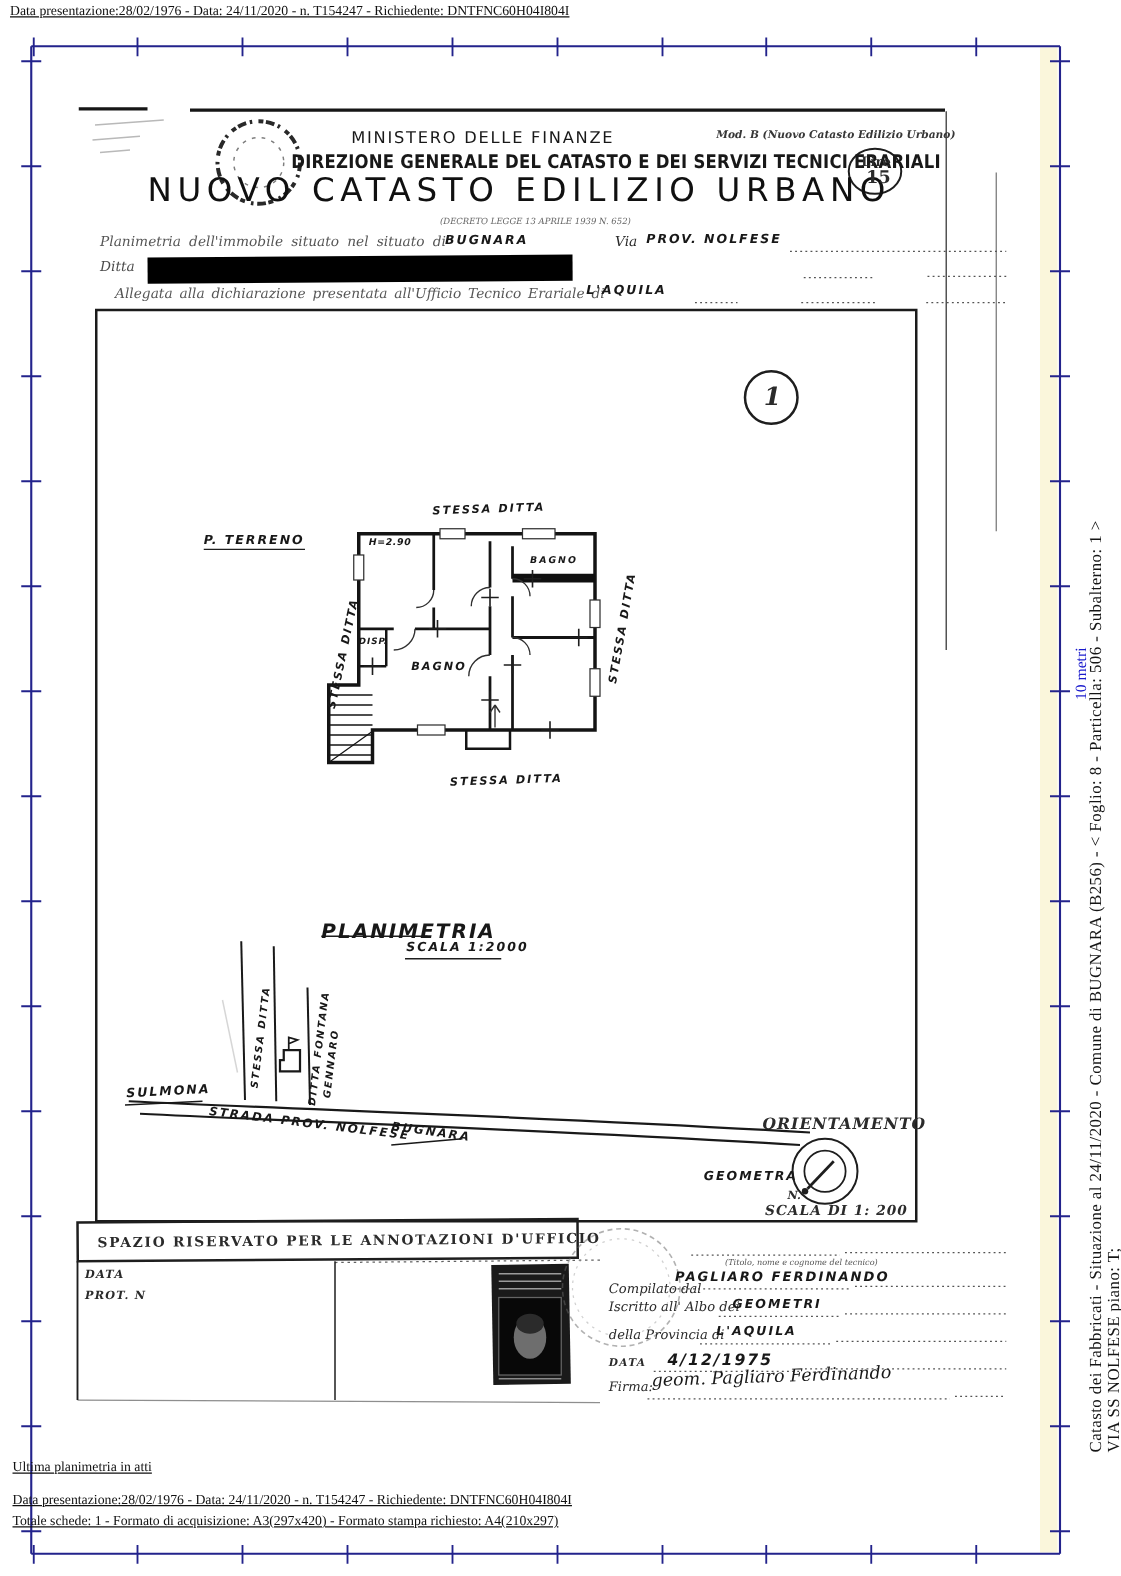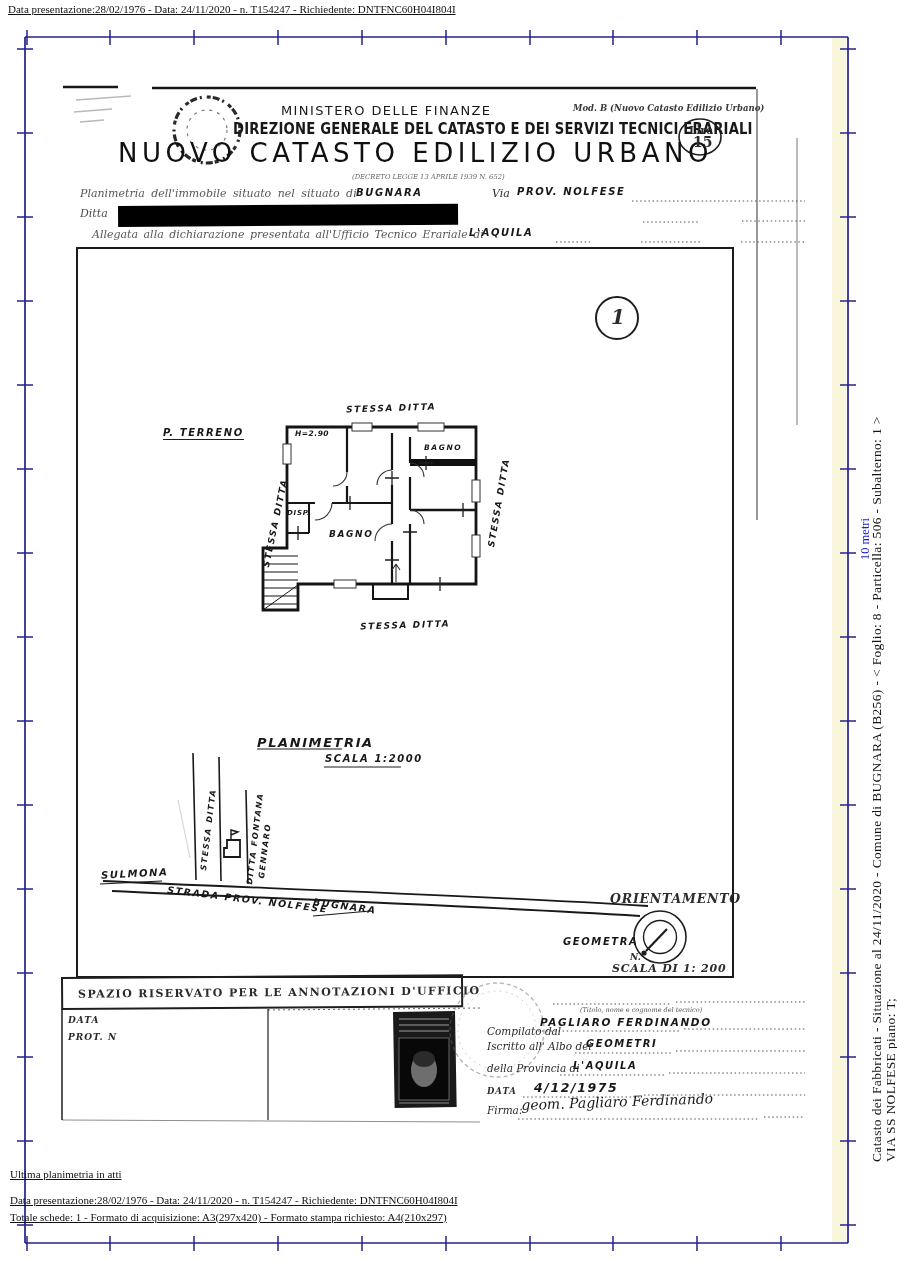--- a/index.html
+++ b/index.html
@@ -165,21 +165,21 @@
     <div class="abs hand u" style="left:163px;top:427px;font-size:10px;">P. TERRENO</div>
     <div class="abs hand" style="left:295px;top:429px;font-size:7.5px;letter-spacing:.5px;">H=2.90</div>
     <div class="abs hand" style="left:346px;top:403px;font-size:9px;transform:rotate(-2deg);">STESSA DITTA</div>
     <div class="abs hand vtext" style="left:261px;top:566px;font-size:9px;transform:rotate(-78deg);">STESSA DITTA</div>
     <div class="abs hand vtext" style="left:486px;top:546px;font-size:9px;transform:rotate(-80deg);">STESSA DITTA</div>
     <div class="abs hand" style="left:360px;top:620px;font-size:9px;transform:rotate(-2deg);">STESSA DITTA</div>
     <div class="abs hand" style="left:424px;top:443px;font-size:7.5px;">BAGNO</div>
     <div class="abs hand" style="left:287px;top:509px;font-size:7px;letter-spacing:.8px;">DISP.</div>
     <div class="abs hand" style="left:329px;top:529px;font-size:9px;">BAGNO</div>
 
-    <div class="abs hand" style="left:257px;top:735px;font-size:13px;text-align:right;">PLANIMETRIA</div>
+    <div class="abs hand" style="left:257px;top:735px;font-size:16px;text-align:right;">PLANIMETRIA</div>
     <div class="abs hand" style="left:325px;top:753px;font-size:10px;">SCALA 1:2000</div>
     <div class="abs hand" style="left:101px;top:868px;font-size:10px;transform:rotate(-3deg);">SULMONA</div>
     <div class="abs hand" style="left:168px;top:884px;font-size:9.5px;transform:rotate(7deg);transform-origin:0 0;">STRADA PROV. NOLFESE</div>
     <div class="abs hand" style="left:314px;top:896px;font-size:9.5px;transform:rotate(8deg);transform-origin:0 0;">BUGNARA</div>
     <div class="abs hand vtext" style="left:199px;top:870px;font-size:8px;transform:rotate(-83deg);">STESSA DITTA</div>
     <div class="abs hand vtext" style="left:245px;top:884px;font-size:8px;transform:rotate(-83deg);">DITTA FONTANA</div>
     <div class="abs hand vtext" style="left:257px;top:878px;font-size:8px;transform:rotate(-83deg);">GENNARO</div>
 
     <div class="abs docserif" style="left:610px;top:891px;font-size:12.5px;font-weight:bold;letter-spacing:.8px;">ORIENTAMENTO</div>
     <div class="abs docserif" style="left:630px;top:952px;font-size:9px;font-weight:bold;">N.</div>

